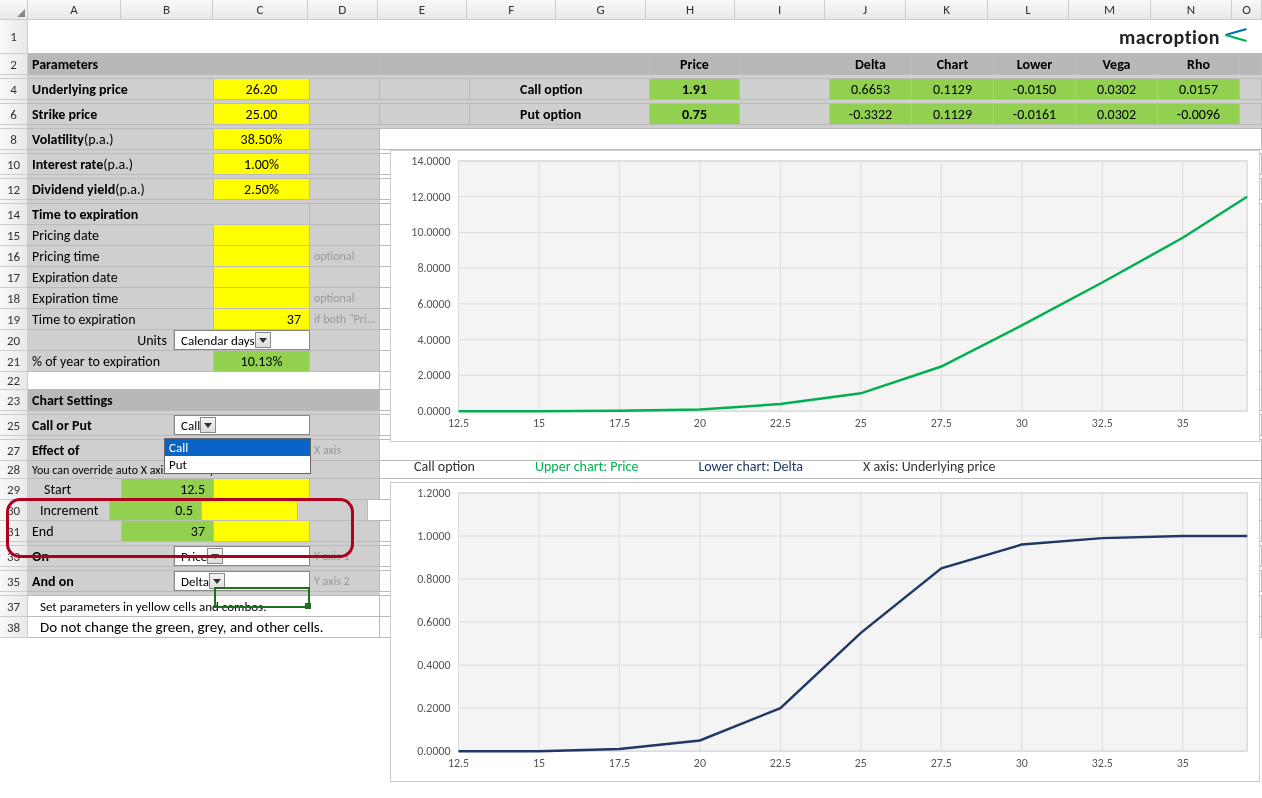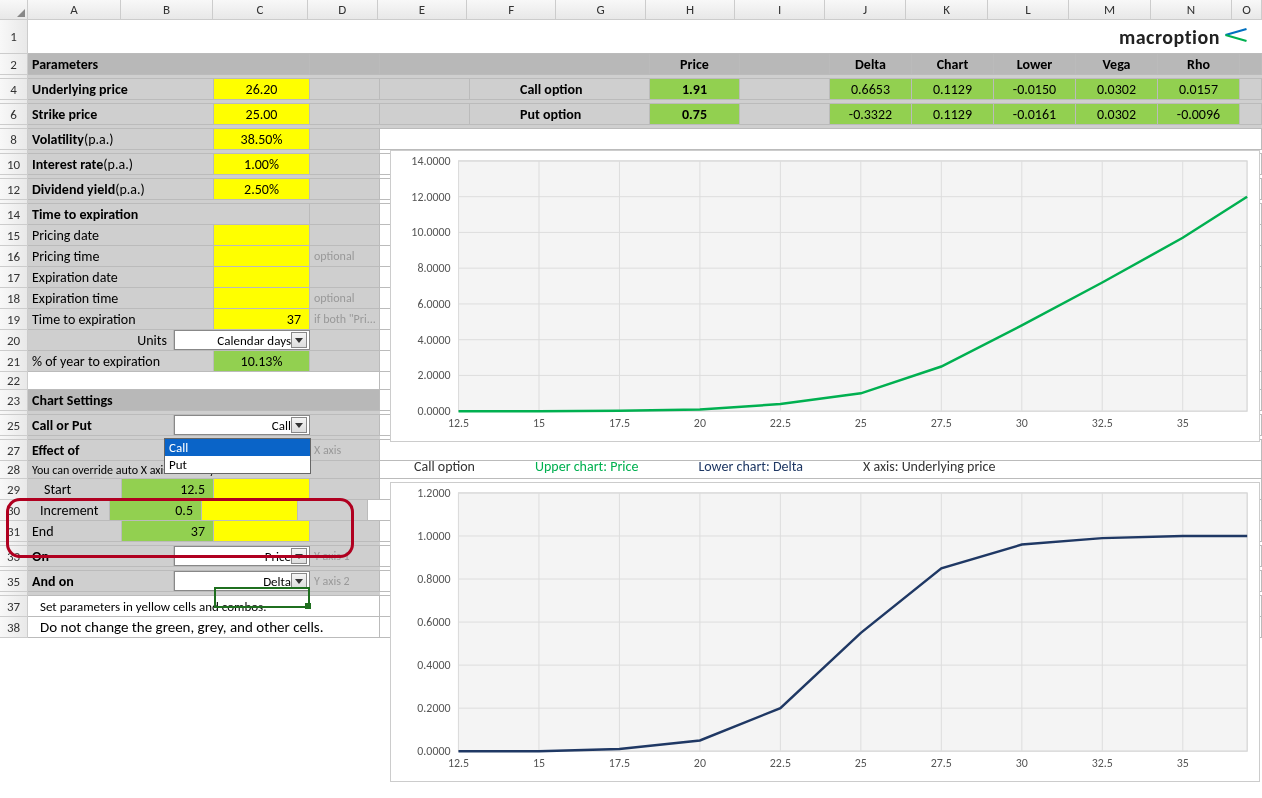--- a/index.html
+++ b/index.html
@@ -68,21 +68,21 @@
   .param-val { background:#ffff00; width:96px; justify-content:center; }
   .param-val.grn { background:#92d050; }
   .note { color:#999; font-size:12px; padding-left:4px; }
   .greeks-hdr { background:#b8b8b8; font-weight:bold; text-align:center; justify-content:center; }
   .greeks-cell { background:#92d050; justify-content:center; }
   .greeks-cell.price { font-weight:bold; }
   .greeks-label { background:#cfcfcf; font-weight:bold; padding-left:50px; }
   .section-hdr { background:#b8b8b8; font-weight:bold; width:352px; padding-left:4px; }
   .dropdown {
     background:#fff; border:1px solid #888;
-    display:flex; align-items:center; justify-content:flex-end;
+    display:flex; align-items:center; justify-content:flex-start;
     padding:0 2px 0 6px; font-size:13px;
     position:relative;
   }
   .dropdown .dd-arrow {
     width:16px; height:16px; border:1px solid #888;
     display:flex; align-items:center; justify-content:center;
     background:linear-gradient(#f4f4f4,#ddd);
   }
   .dd-arrow::after{
     content:""; border-left:4px solid transparent; border-right:4px solid transparent;

